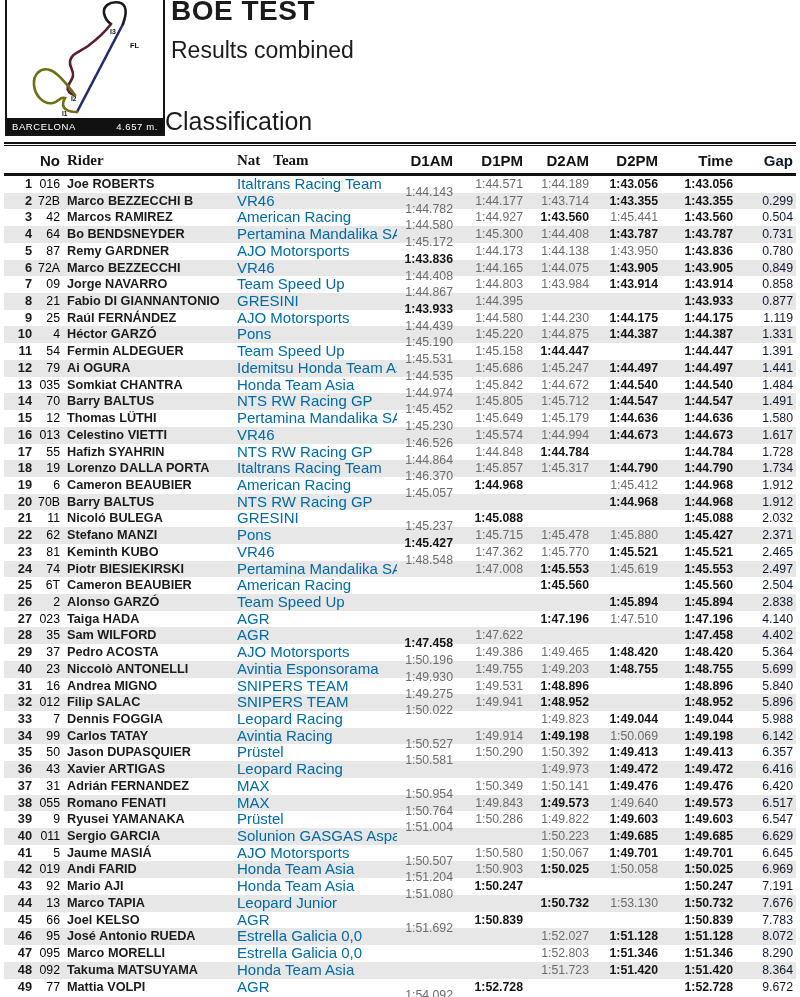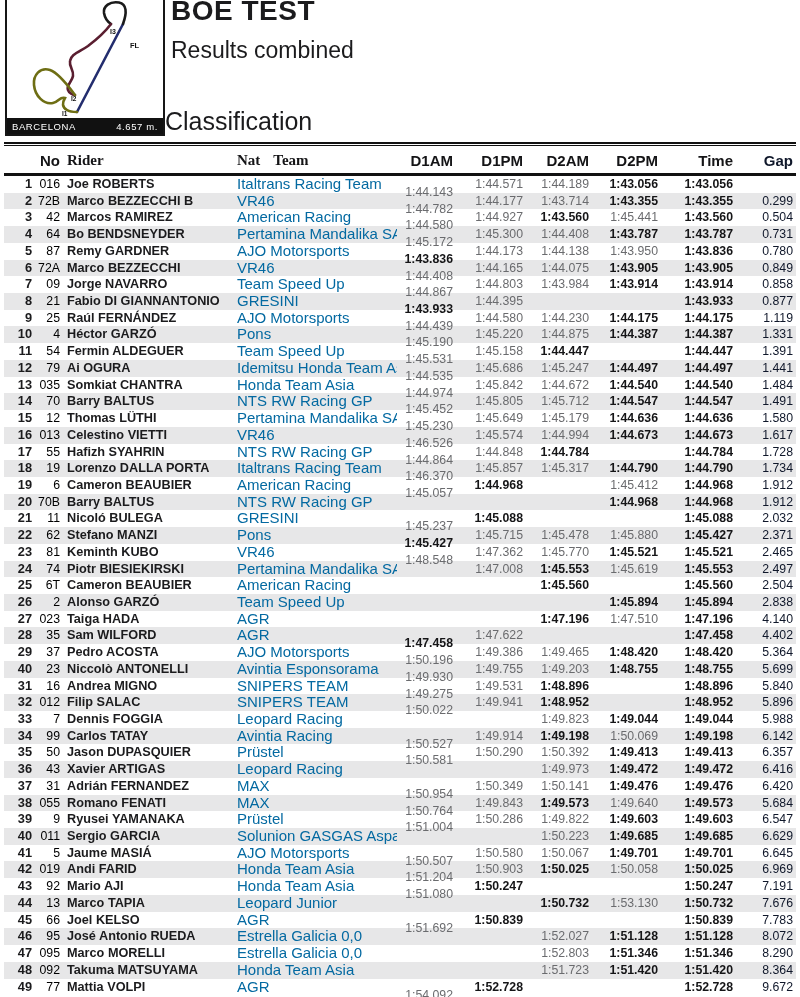--- a/index.html
+++ b/index.html
@@ -547,21 +547,21 @@
       <div class="trow alt">
         <span class="cell c-pos">38</span>
         <span class="cell c-no">055</span>
         <span class="cell c-rider">Romano FENATI</span>
         <span class="cell c-team">MAX</span>
         <span class="cell c-t c-d1am gray">1:50.764</span>
         <span class="cell c-t c-d1pm gray">1:49.843</span>
         <span class="cell c-t c-d2am best">1:49.573</span>
         <span class="cell c-t c-d2pm gray">1:49.640</span>
         <span class="cell c-t c-time">1:49.573</span>
-        <span class="cell c-t c-gap">5.684</span>
+        <span class="cell c-t c-gap">6.517</span>
       </div>
       <div class="trow">
         <span class="cell c-pos">39</span>
         <span class="cell c-no">9</span>
         <span class="cell c-rider">Ryusei YAMANAKA</span>
         <span class="cell c-team">Prüstel</span>
         <span class="cell c-t c-d1am gray">1:51.004</span>
         <span class="cell c-t c-d1pm gray">1:50.286</span>
         <span class="cell c-t c-d2am gray">1:49.822</span>
         <span class="cell c-t c-d2pm best">1:49.603</span>

